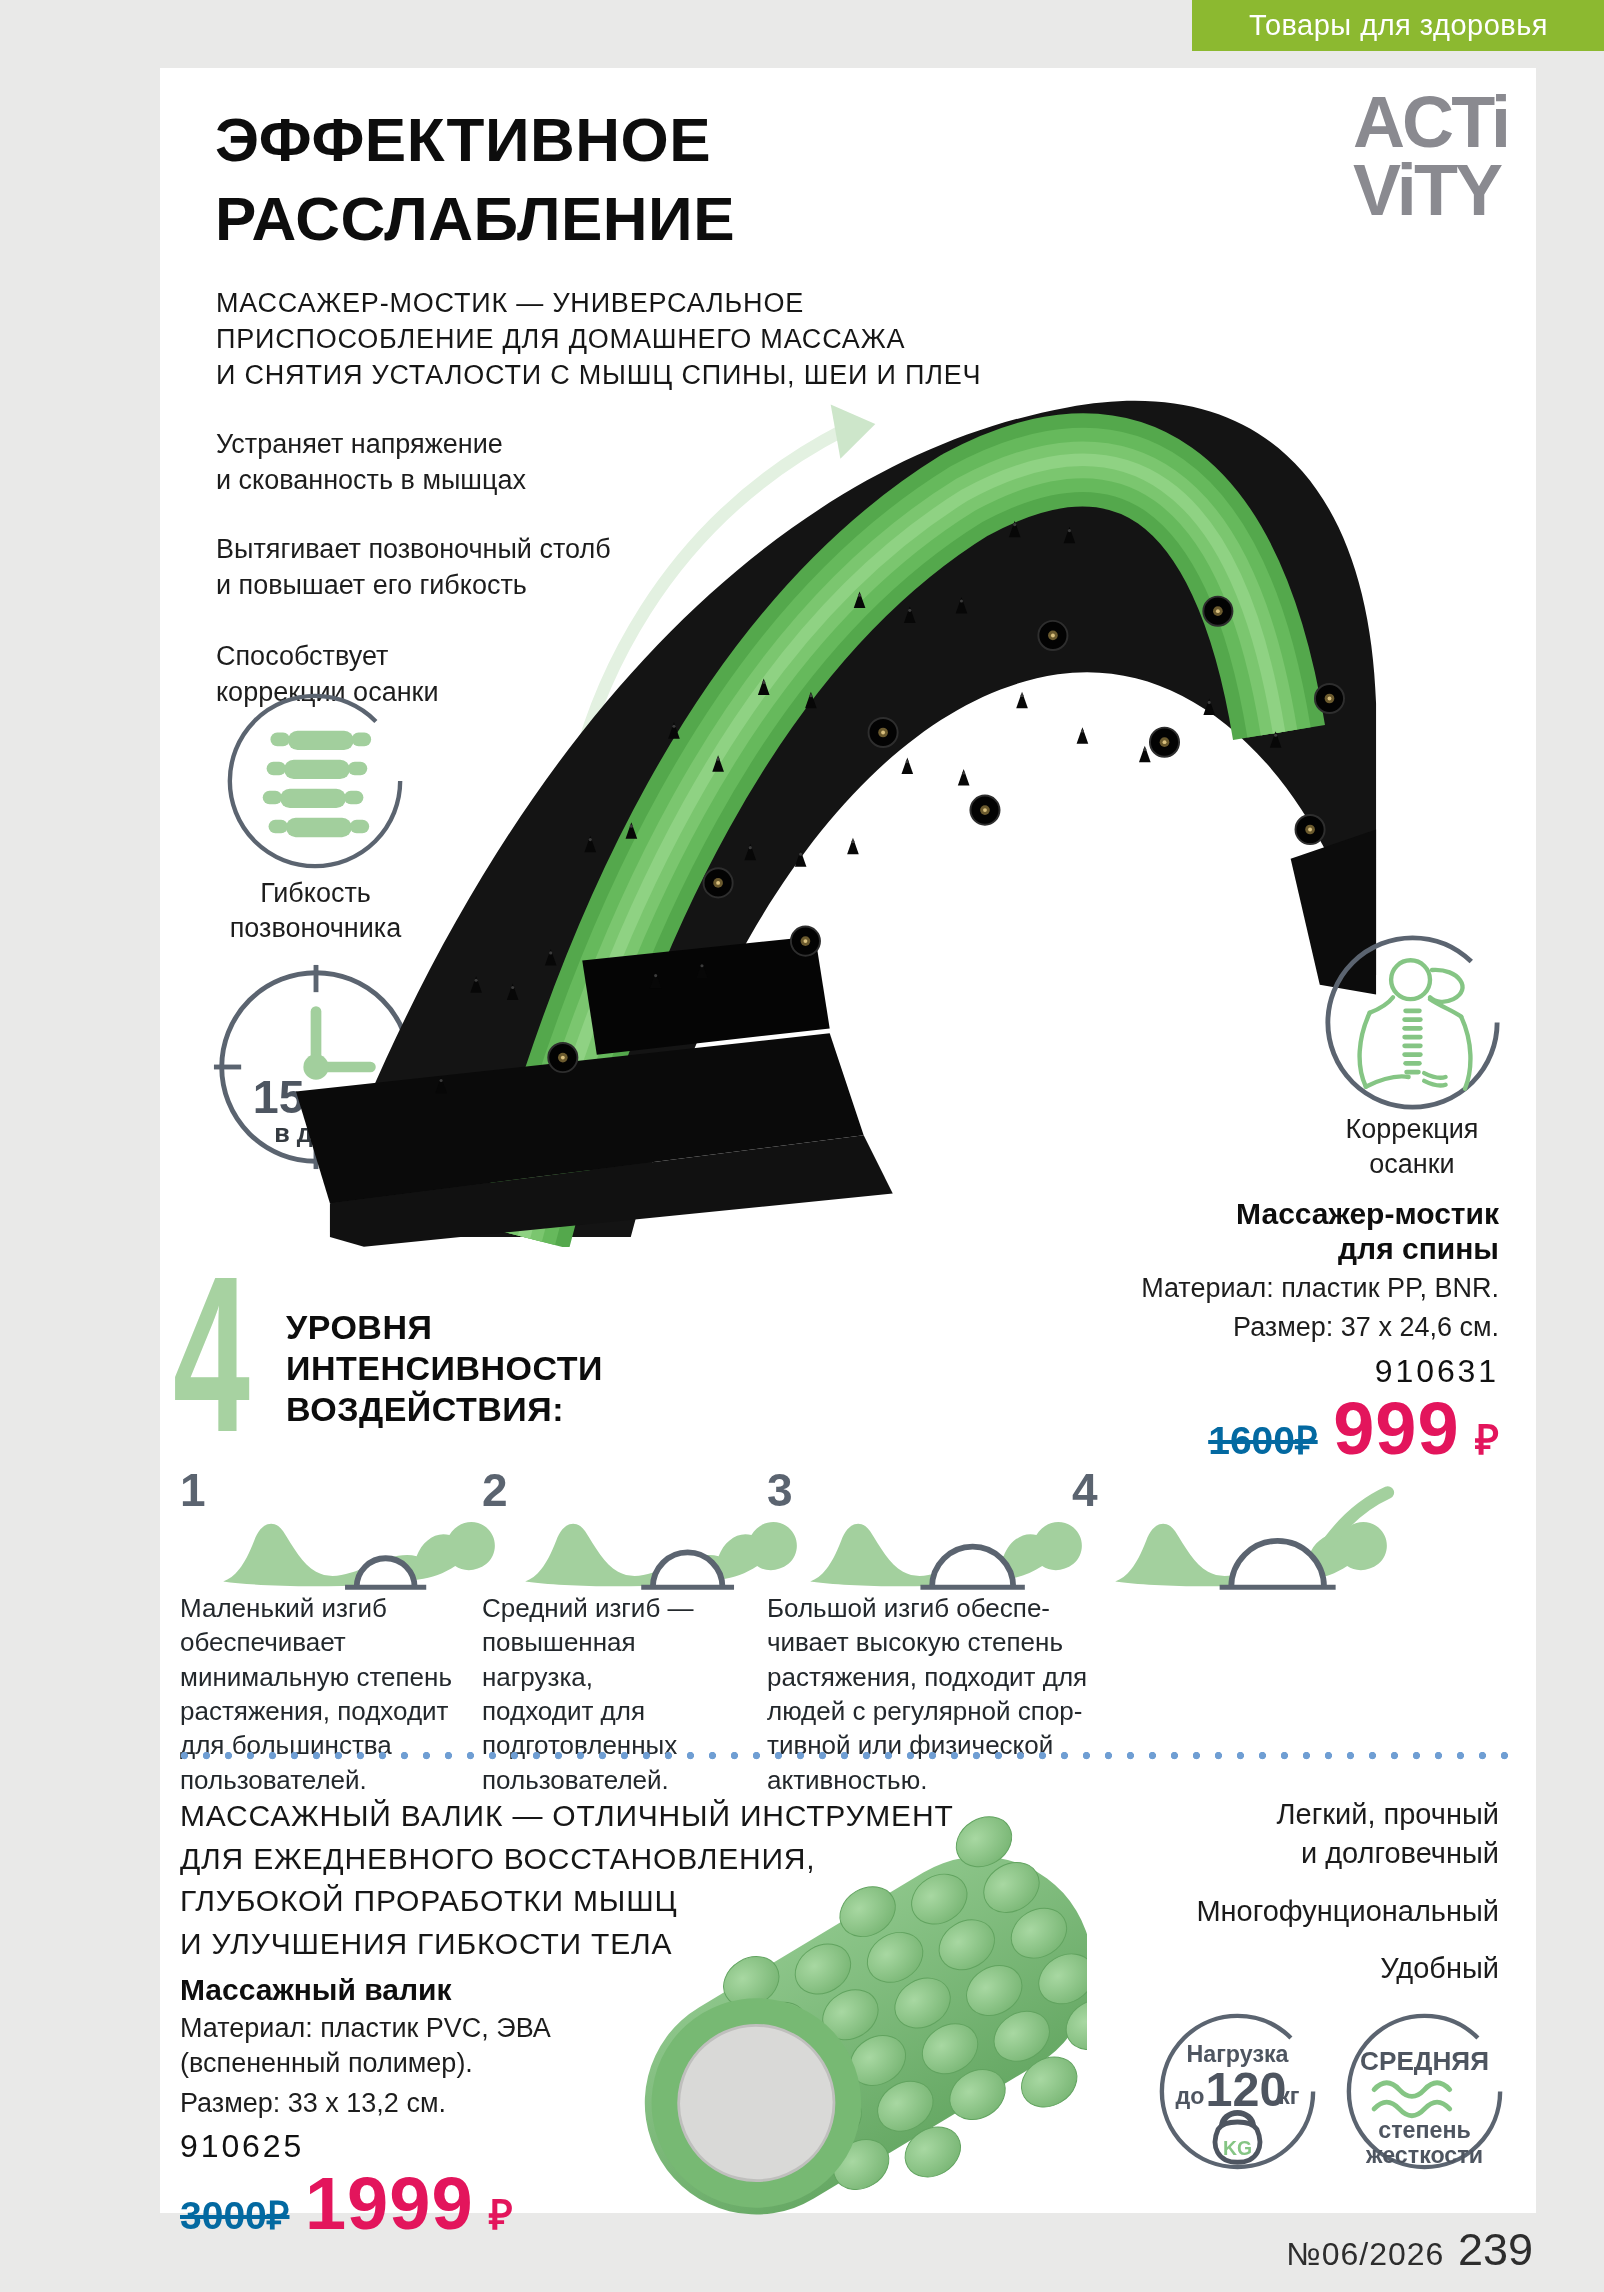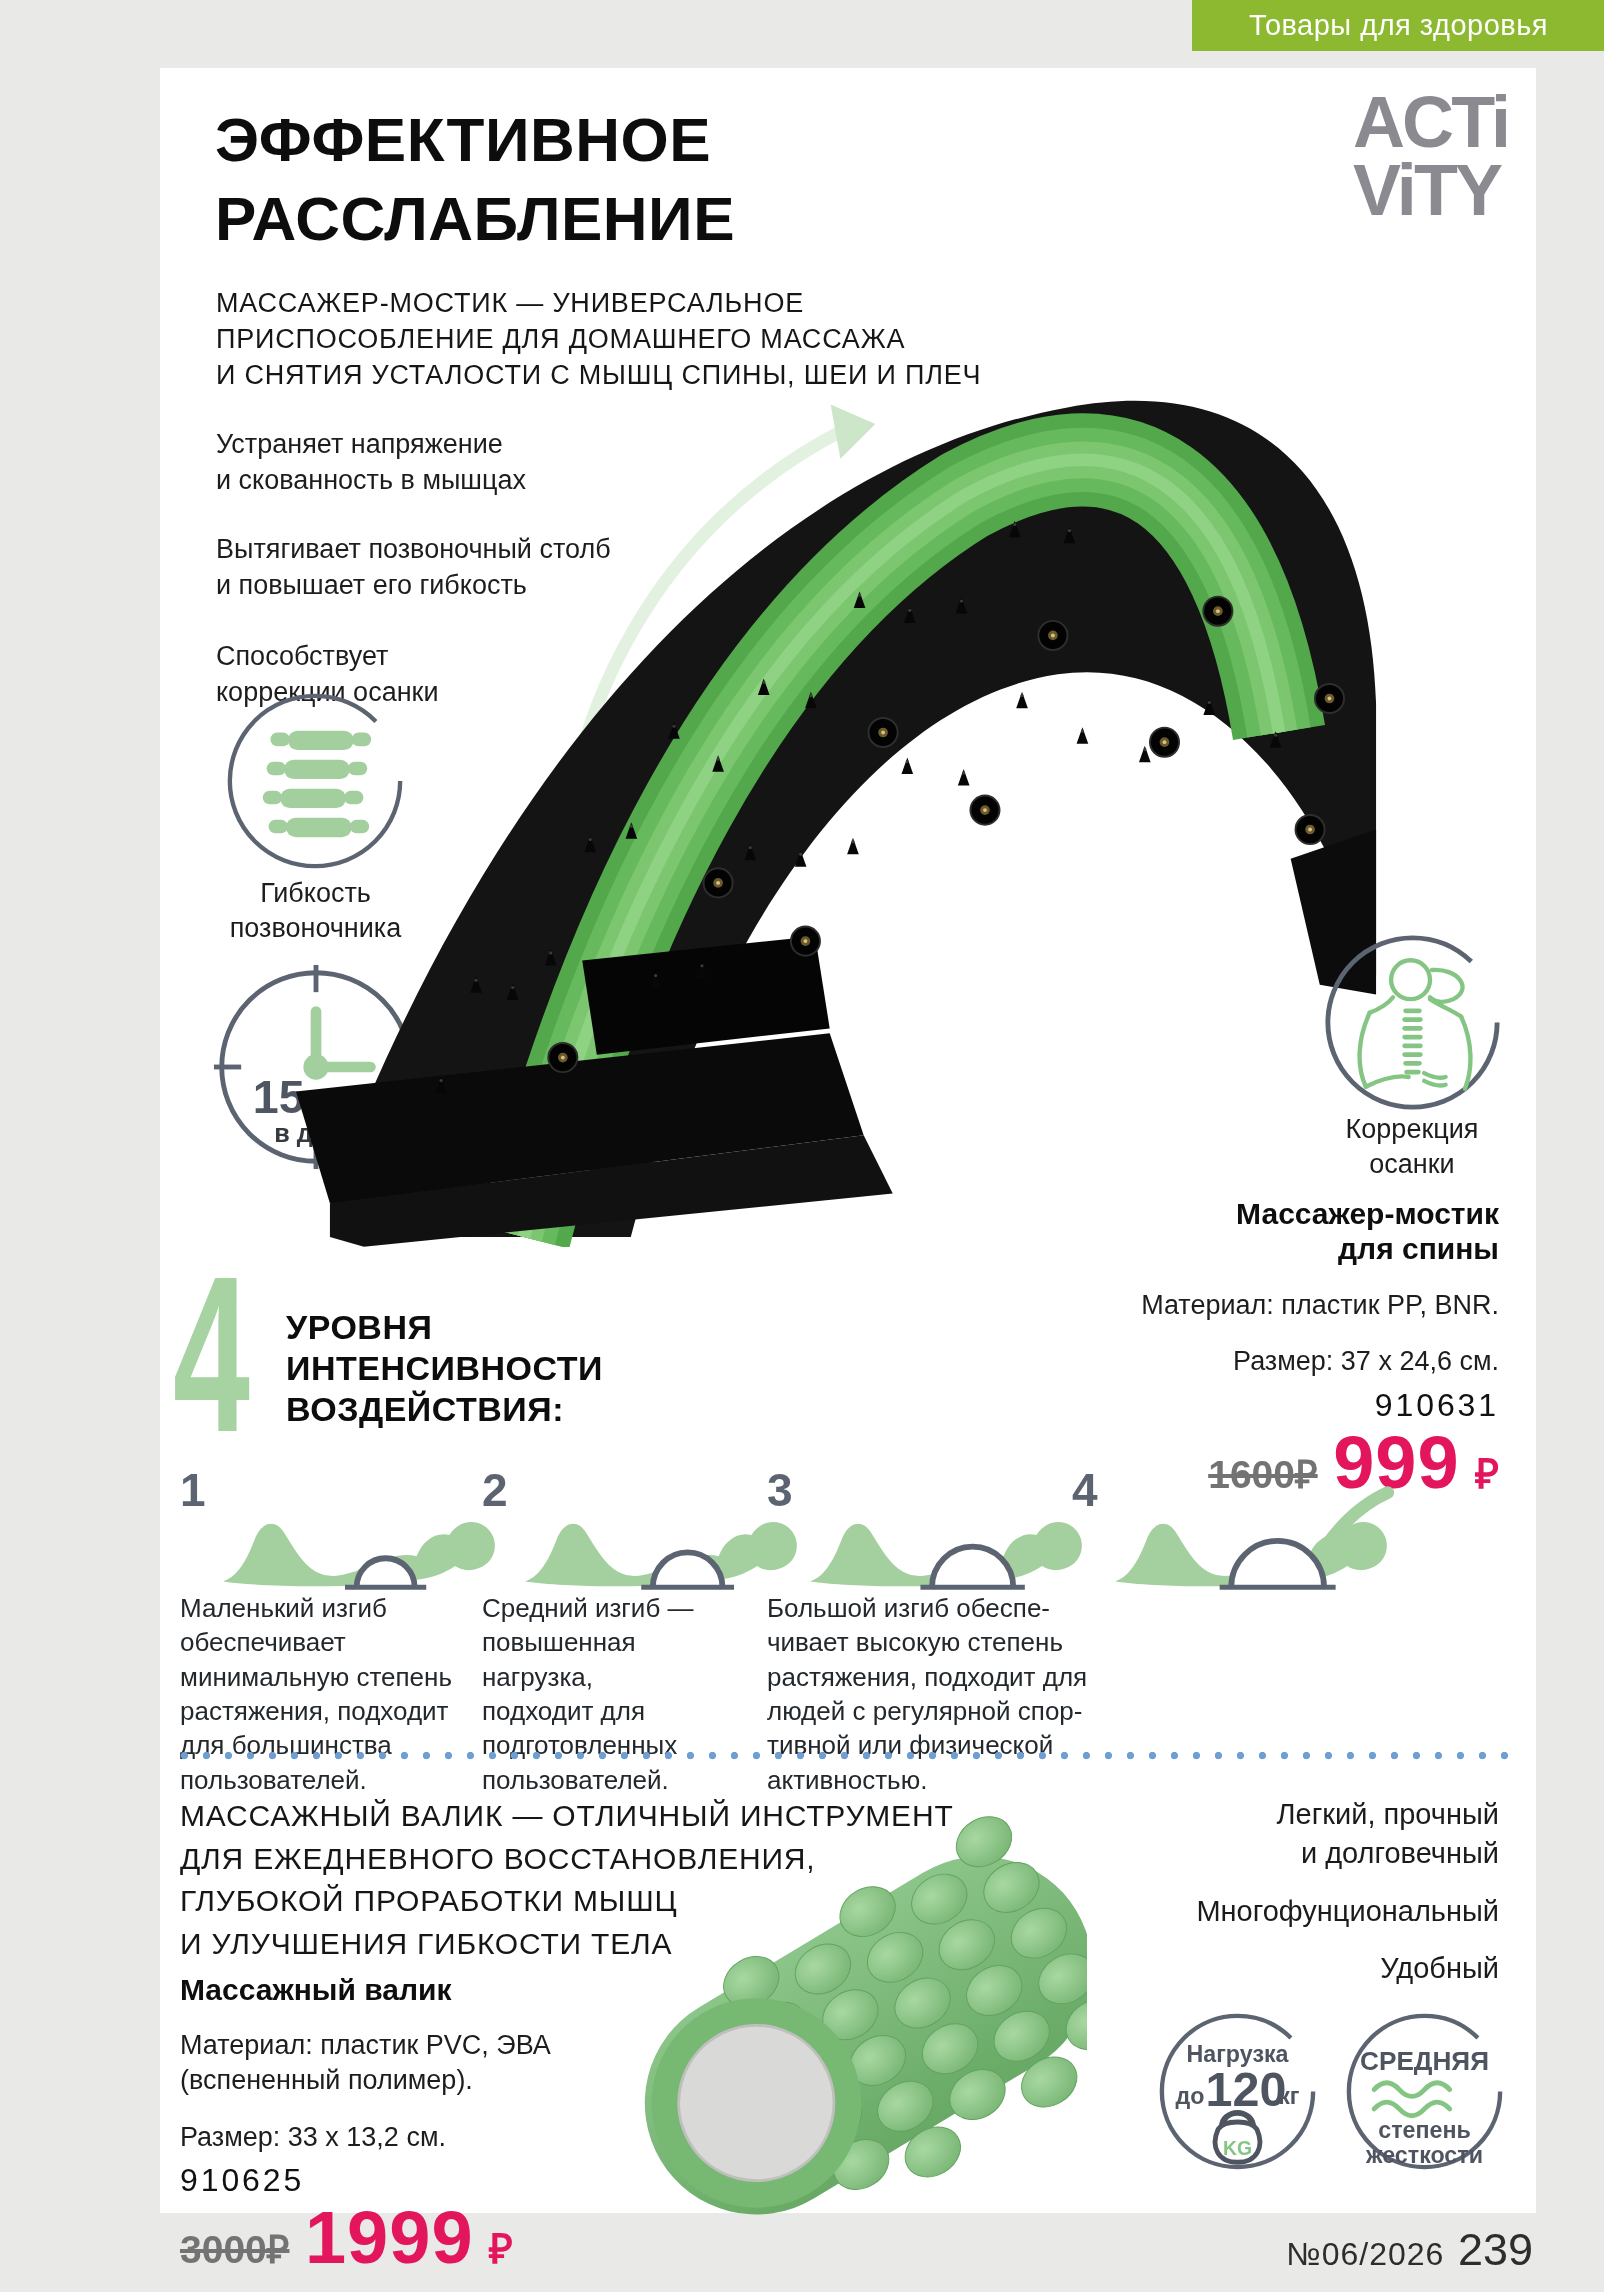--- a/index.html
+++ b/index.html
@@ -22,25 +22,25 @@
   .badge-label{position:absolute;text-align:center;font-size:27px;line-height:1.3;color:#1d1d1d;}
   .spine-badge{position:absolute;left:225px;top:691px;}
   .spine-label{left:170px;top:876px;width:291px;}
   .clock-badge{position:absolute;left:212px;top:963px;}
   .massager{position:absolute;left:262px;top:315px;}
   .posture-badge{position:absolute;left:1323px;top:933px;}
   .posture-label{left:1281px;top:1112px;width:262px;}
 
   .p1-info{position:absolute;left:1014px;top:1196px;width:485px;text-align:right;}
   .prod-name{font-size:30px;font-weight:800;line-height:1.18;color:#0e0e0e;}
-  .prod-detail{font-size:27px;line-height:1.3;color:#1d1d1d;margin-top:21px;}
+  .prod-detail{font-size:27px;line-height:1.3;color:#1d1d1d;margin-top:4px;}
   .sku{font-size:32px;letter-spacing:2.9px;color:#111;margin-top:7.8px;font-weight:500;}
   .price-row{display:flex;align-items:baseline;gap:15.5px;margin-top:1.9px;}
   .p1-info .price-row{justify-content:flex-end;}
-  .old-price{font-size:39px;font-weight:600;color:#737373;text-decoration:line-through;
+  .old-price{font-size:39px;font-weight:600;color:#0369a1;text-decoration:line-through;
     text-decoration-thickness:3.9px;}
   .new-price{font-size:74px;font-weight:800;color:#e3155c;letter-spacing:1px;line-height:1;}
   .currency{font-size:41px;font-weight:800;color:#e3155c;}
 
   .big-four{position:absolute;left:173px;top:1267px;font-size:223px;line-height:.78;font-weight:800;
     color:#a7d2a1;transform:scaleX(.62);transform-origin:left top;}
   .levels-heading{position:absolute;left:286px;top:1307px;font-size:34px;font-weight:800;
     line-height:1.2;color:#0d0d0d;letter-spacing:0.5px;}
 
   .level-num{position:absolute;top:1463px;font-size:46px;font-weight:800;color:#5b6470;}

